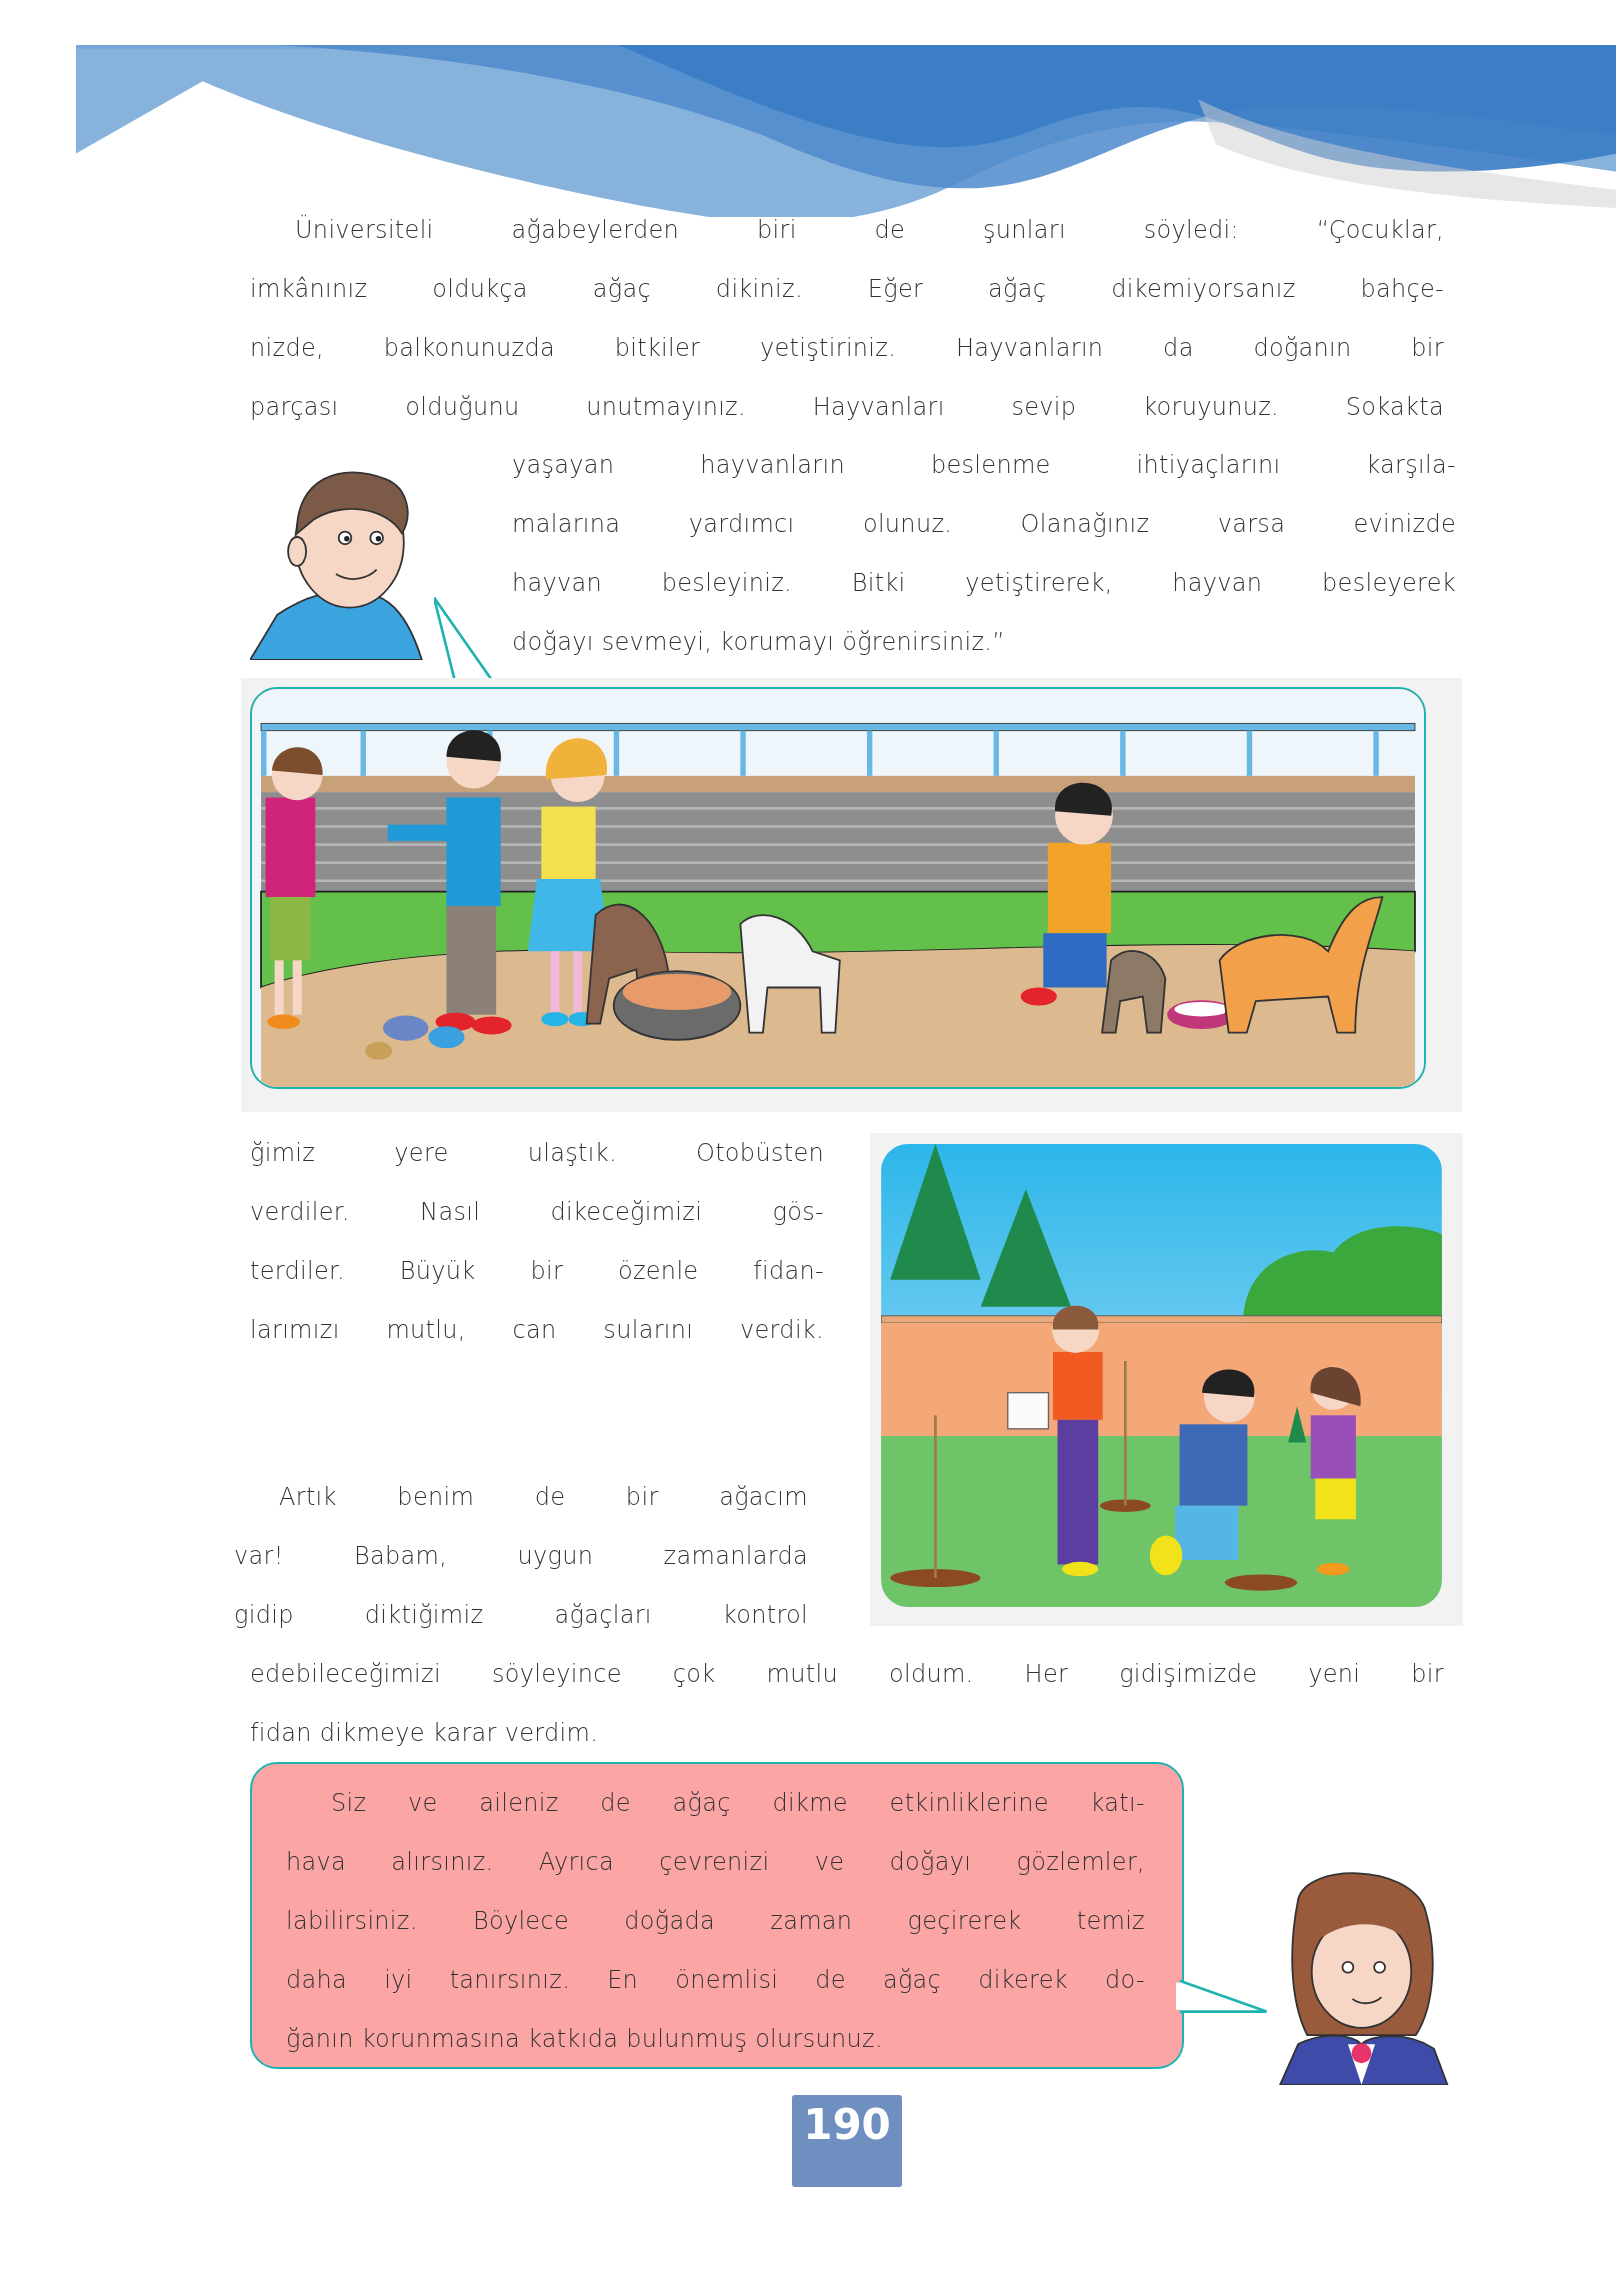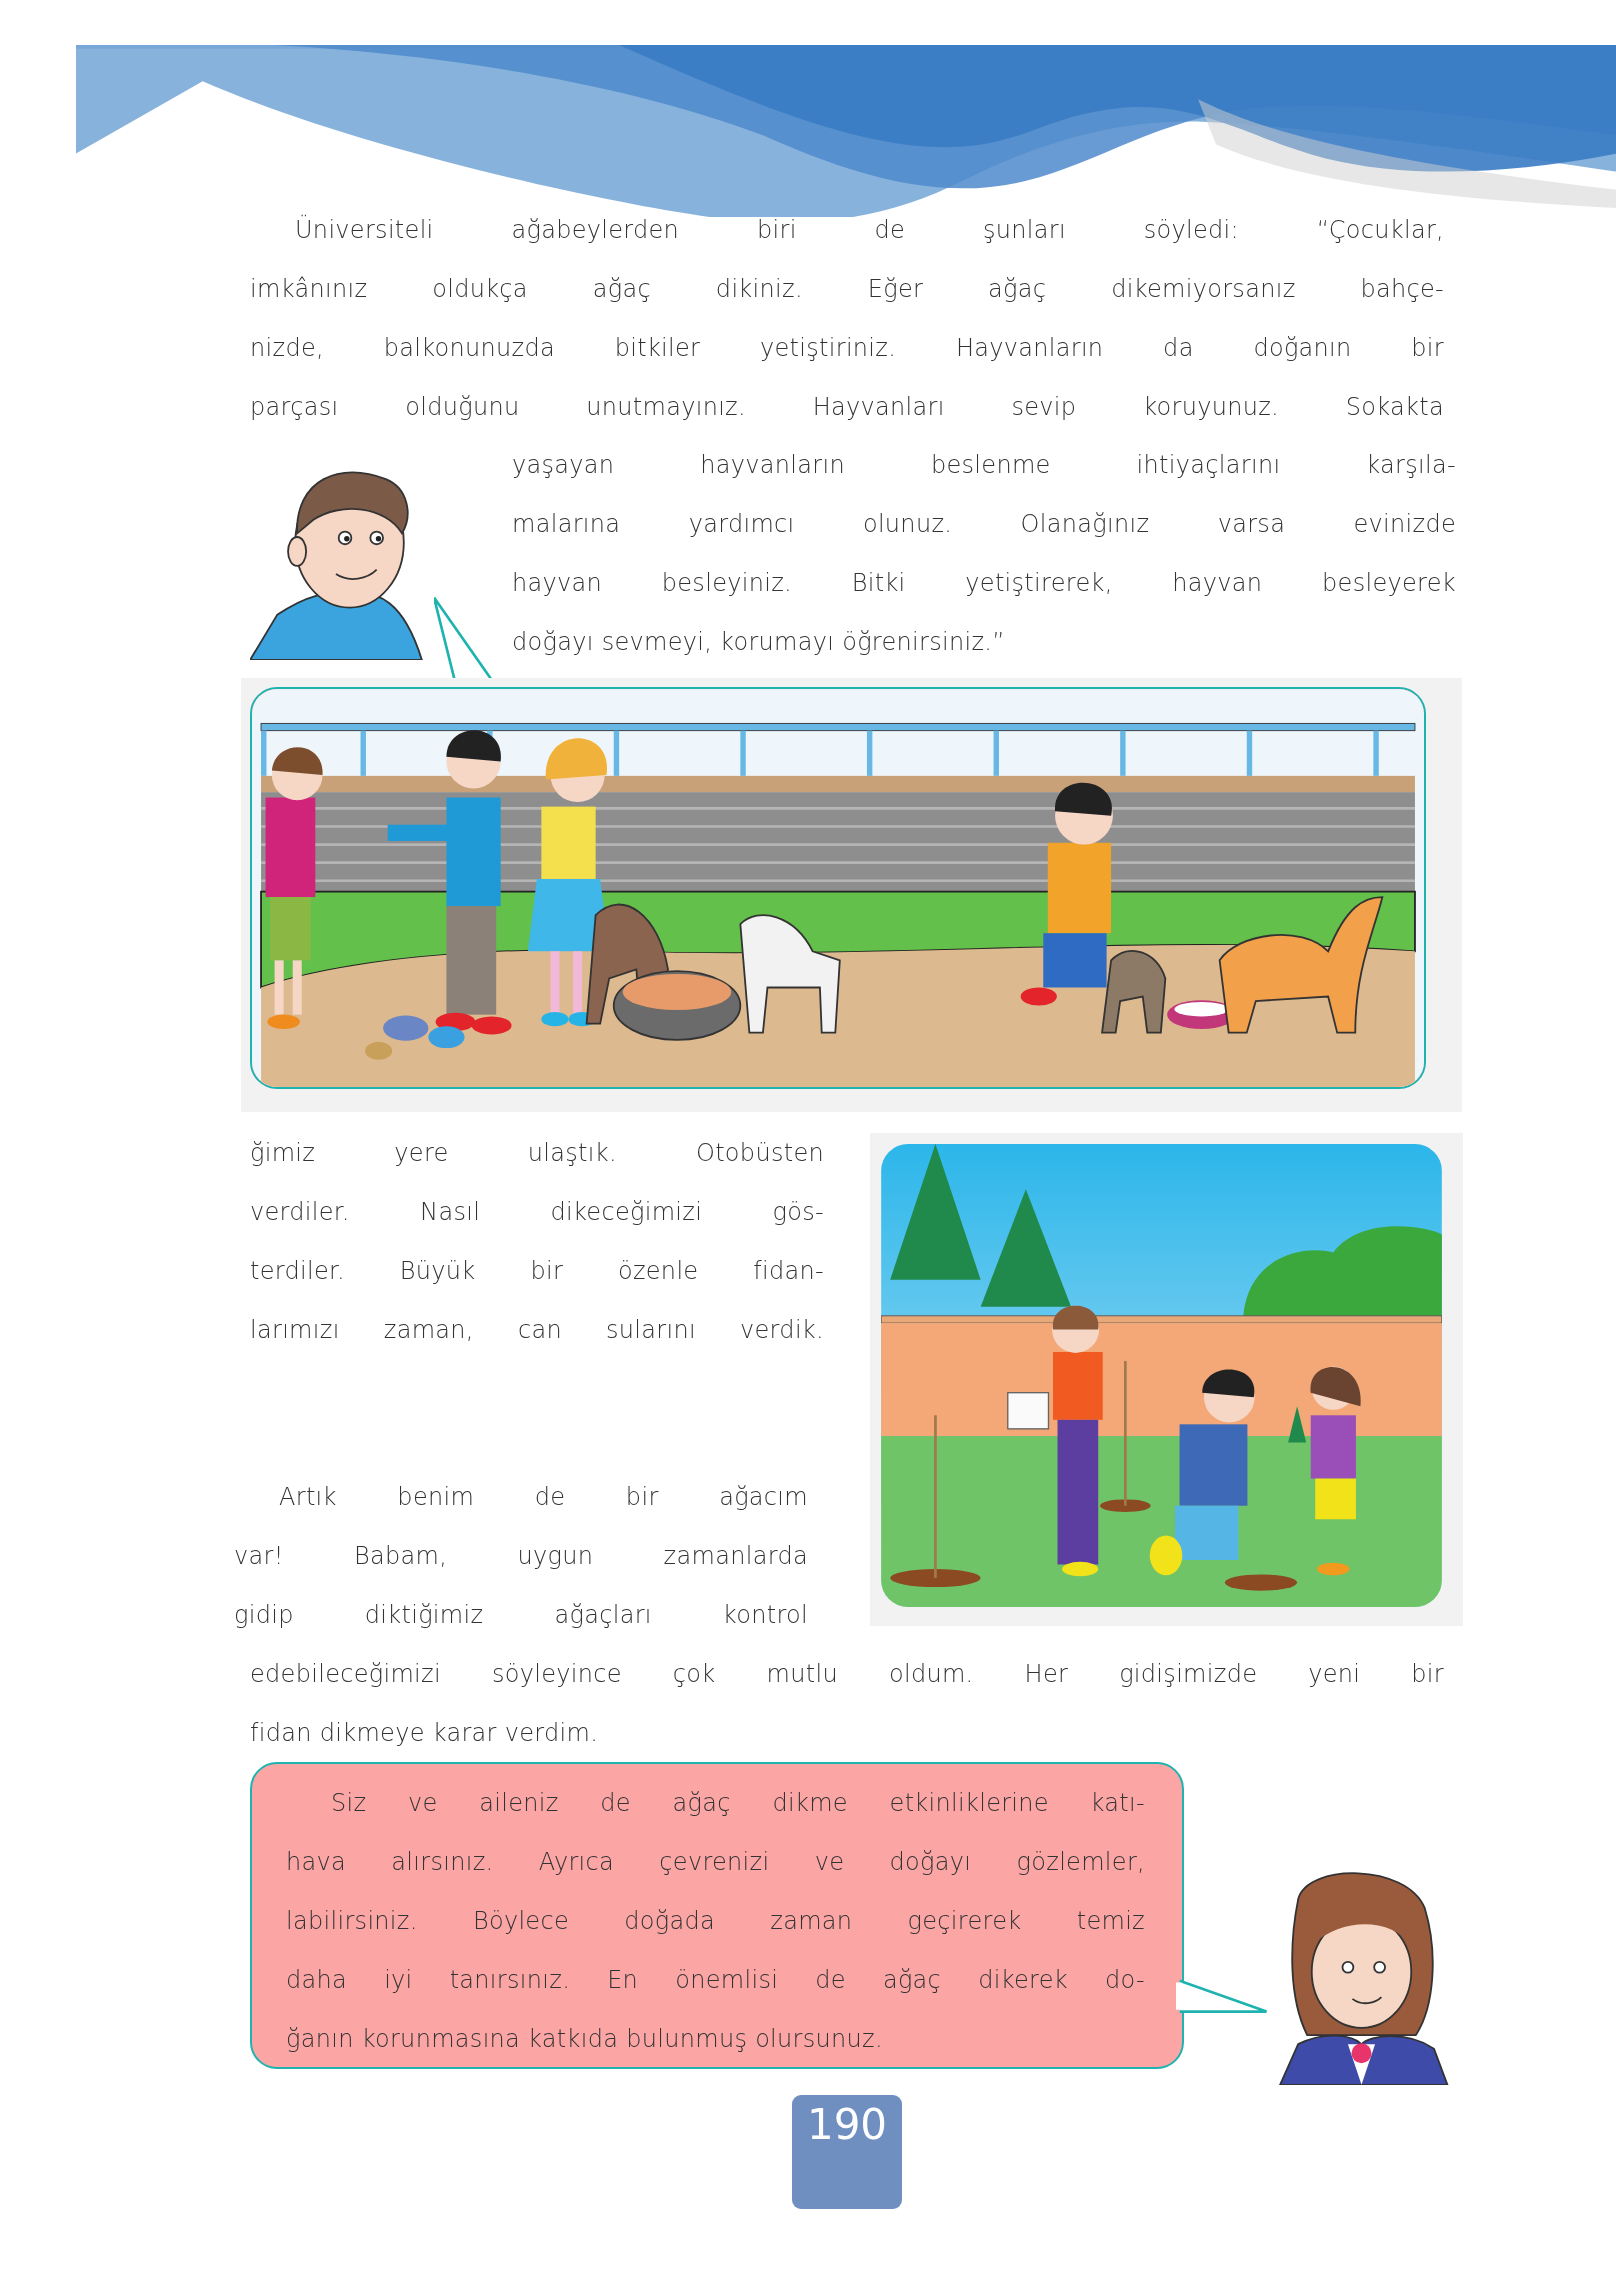--- a/index.html
+++ b/index.html
@@ -6,23 +6,23 @@
   body { width:1617px; height:2285px; position:relative; overflow:hidden;
          font-family:"DejaVu Sans", sans-serif; color:#2a2a2a; }
   .banner { position:absolute; left:76px; top:45px; width:1541px; height:172px; }
   .text { position:absolute; font-size:24px; line-height:59px; letter-spacing:0.3px;
           font-weight:300; color:#333; }
   .line { display:block; text-align:justify; text-align-last:justify; white-space:nowrap; height:59px; }
   .line.last { text-align-last:left; }
   .indent { padding-left:45px; }
   .scene { position:absolute; }
   .bubble-box { position:absolute; border:2.7px solid #1fb3b0; border-radius:27px; background:#fca5a5; }
-  .page-num { position:absolute; left:792px; top:2095px; width:110px; height:114px;
-              background:#6f8fc0; border-radius:9px; color:#fff; font-size:42px;
-              text-align:center; line-height:60px; font-weight:400; }
+  .page-num { position:absolute; left:792px; top:2095px; width:110px; height:92px;
+              background:#6f8fc0; border-radius:3px; color:#fff; font-size:42px;
+              text-align:center; line-height:60px; font-weight:700; }
   svg { display:block; }
 </style>
 </head>
 <body>
 
 <div class="banner">
   <svg width="1541" height="172" viewBox="0 0 1703 190">
     <rect x="0" y="0" width="1703" height="4" fill="#5a8fcf"></rect>
     <path d="M0 0 L1703 0 L1703 140 C1500 110 1350 90 1250 85 C1150 80 1060 110 980 150 C900 190 820 205 700 190 C560 170 300 110 140 40 L0 120 Z" fill="#7aaad8" opacity="0.9"></path>
     <path d="M220 0 L1703 0 L1703 100 C1550 80 1420 60 1300 70 C1200 80 1130 130 1050 150 C950 175 850 140 760 100 C600 40 400 10 220 0 Z" fill="#4d89cb" opacity="0.85"></path>
@@ -139,21 +139,21 @@
         </g>
       <ellipse cx="140" cy="400" rx="15" ry="10" fill="#c9a05a"></ellipse>
     </svg>
   </div>
 </div>
 
 <div class="text" style="left:250px; top:1124px; width:574px;">
   <span class="line">ğimiz yere ulaştık. Otobüsten</span>
   <span class="line">verdiler. Nasıl dikeceğimizi gös-</span>
   <span class="line">terdiler. Büyük bir özenle fidan-</span>
-  <span class="line">larımızı zaman, can sularını verdik.</span>
+  <span class="line">larımızı mutlu, can sularını verdik.</span>
 </div>
 <div class="text" style="left:234px; top:1468px; width:574px;">
   <span class="line indent">Artık benim de bir ağacım</span>
   <span class="line">var! Babam, uygun zamanlarda</span>
   <span class="line">gidip diktiğimiz ağaçları kontrol</span>
 </div>
 <div class="text" style="left:250px; top:1645px; width:1194px;">
   <span class="line">edebileceğimizi söyleyince çok mutlu oldum. Her gidişimizde yeni bir</span>
   <span class="line last">fidan dikmeye karar verdim.</span>
 </div>

